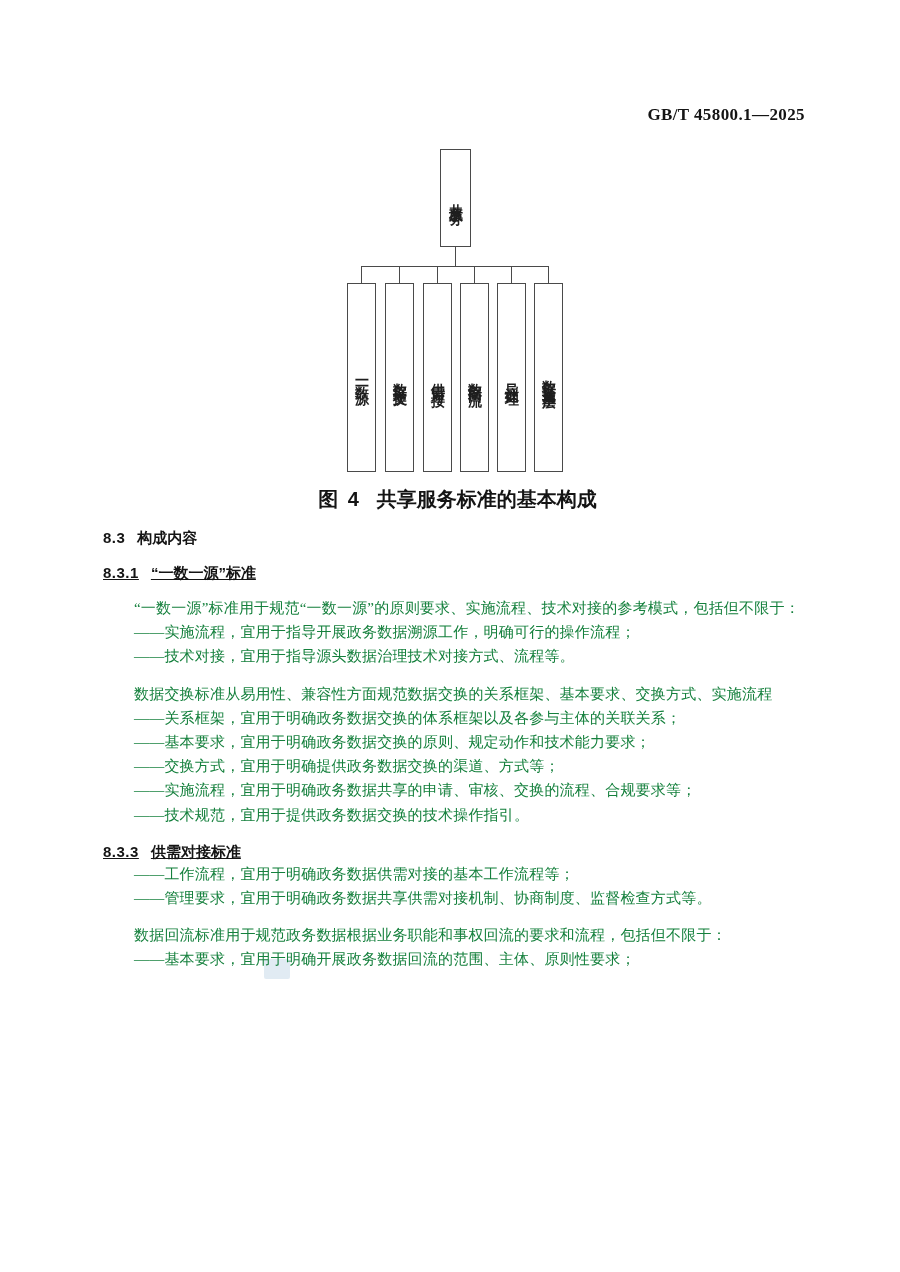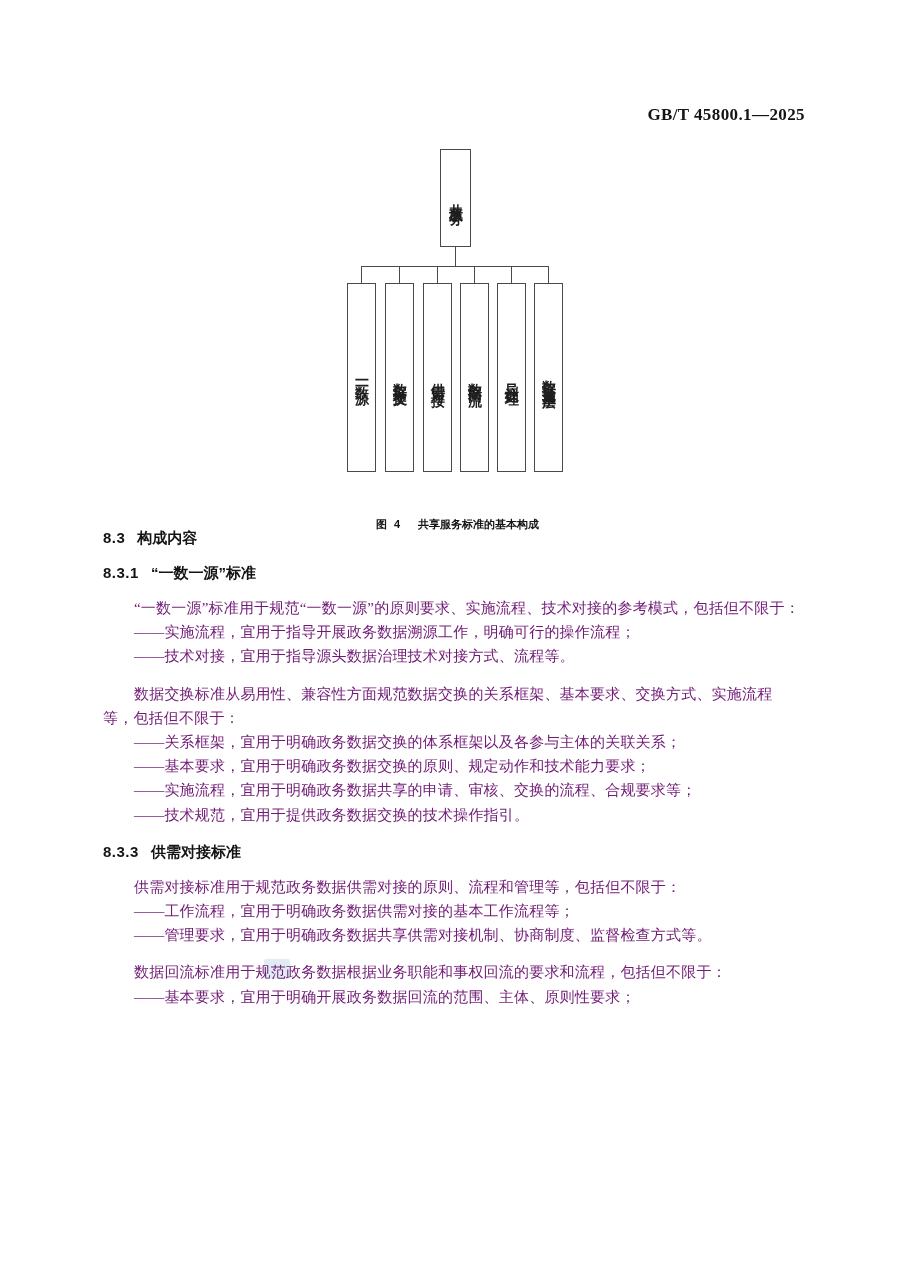--- a/index.html
+++ b/index.html
@@ -20,37 +20,37 @@
   }
   .fig-root { left:440px; top:149px; width:31px; height:98px; }
   .fig-child { top:283px; width:29px; height:189px; }
   .v-label {
     writing-mode:vertical-rl; text-orientation:upright;
     font-size:14px; font-weight:600; letter-spacing:3px; color:#1e1e1e; line-height:1;
   }
   .v-label-root { letter-spacing:2.5px; }
   .fig-line { position:absolute; background:#4a4a4a; }
   .fig-caption {
-    position:absolute; top:517px; left:103px; width:709px; text-align:center;
+    position:absolute; top:486px; left:103px; width:709px; text-align:center;
     font-family:"Liberation Sans","DejaVu Sans",sans-serif;
-    font-weight:bold; font-size:11px; color:#141414;
+    font-weight:bold; font-size:20px; color:#141414;
   }
   .fig-caption .cap-label { margin-right:16px; letter-spacing:2px; }
   
   .content { position:absolute; left:103px; top:522px; width:712px; }
   .h2,.h3 {
     font-family:"Liberation Sans","DejaVu Sans",sans-serif;
     font-weight:bold; font-size:15px; line-height:20px; height:20px; color:#141414;
     position:relative; z-index:2;
   }
   .h2 { margin-top:6px; }
-  .h3 { margin-top:15px; }
+  .h3 { margin-top:15px;text-decoration:underline; }
   .h-num { margin-right:12px; letter-spacing:.5px; }
   .para { margin-top:13px; }
-  .line, .dash { font-size:15px; line-height:24.2px; letter-spacing:.2px; color:#701a75; position:relative; z-index:2; }
+  .line, .dash { font-size:15px; line-height:24.2px; letter-spacing:.2px; color:#15803d; position:relative; z-index:2; }
   .line.indent, .dash { text-indent:31px; }
   .page-number {
     position:absolute; left:770px; top:1166px;
     font-size:15px; color:#6e6e6e;
   }
   .watermark {
     position:absolute; left:264px; top:959px; width:26px; height:20px;
     background:#c9dbe9; opacity:.55; border-radius:2px; z-index:1;
   }
 </style>
@@ -103,30 +103,27 @@
   <div class="content">
       <div class="h2"><span class="h-num">8.3</span><span>构成内容</span></div>
       <div class="h3"><span class="h-num">8.3.1</span><span>“一数一源”标准</span></div>
       <div class="para">
         <div class="line indent">“一数一源”标准用于规范“一数一源”的原则要求、实施流程、技术对接的参考模式，包括但不限于：</div>
       </div>
       <div class="dash">——实施流程，宜用于指导开展政务数据溯源工作，明确可行的操作流程；</div>
       <div class="dash">——技术对接，宜用于指导源头数据治理技术对接方式、流程等。</div>
       <div class="para">
         <div class="line indent">数据交换标准从易用性、兼容性方面规范数据交换的关系框架、基本要求、交换方式、实施流程</div>
-        <div class="line">等，包括但不限于：</div>
       </div>
       <div class="dash">——关系框架，宜用于明确政务数据交换的体系框架以及各参与主体的关联关系；</div>
       <div class="dash">——基本要求，宜用于明确政务数据交换的原则、规定动作和技术能力要求；</div>
+      <div class="dash">——交换方式，宜用于明确提供政务数据交换的渠道、方式等；</div>
       <div class="dash">——实施流程，宜用于明确政务数据共享的申请、审核、交换的流程、合规要求等；</div>
       <div class="dash">——技术规范，宜用于提供政务数据交换的技术操作指引。</div>
       <div class="h3"><span class="h-num">8.3.3</span><span>供需对接标准</span></div>
-      <div class="para">
-        <div class="line indent">供需对接标准用于规范政务数据供需对接的原则、流程和管理等，包括但不限于：</div>
-      </div>
       <div class="dash">——工作流程，宜用于明确政务数据供需对接的基本工作流程等；</div>
       <div class="dash">——管理要求，宜用于明确政务数据共享供需对接机制、协商制度、监督检查方式等。</div>
       <div class="para">
         <div class="line indent">数据回流标准用于规范政务数据根据业务职能和事权回流的要求和流程，包括但不限于：</div>
       </div>
       <div class="dash">——基本要求，宜用于明确开展政务数据回流的范围、主体、原则性要求；</div>
     </div>
 
   <div class="page-number">5</div>
 </div>

